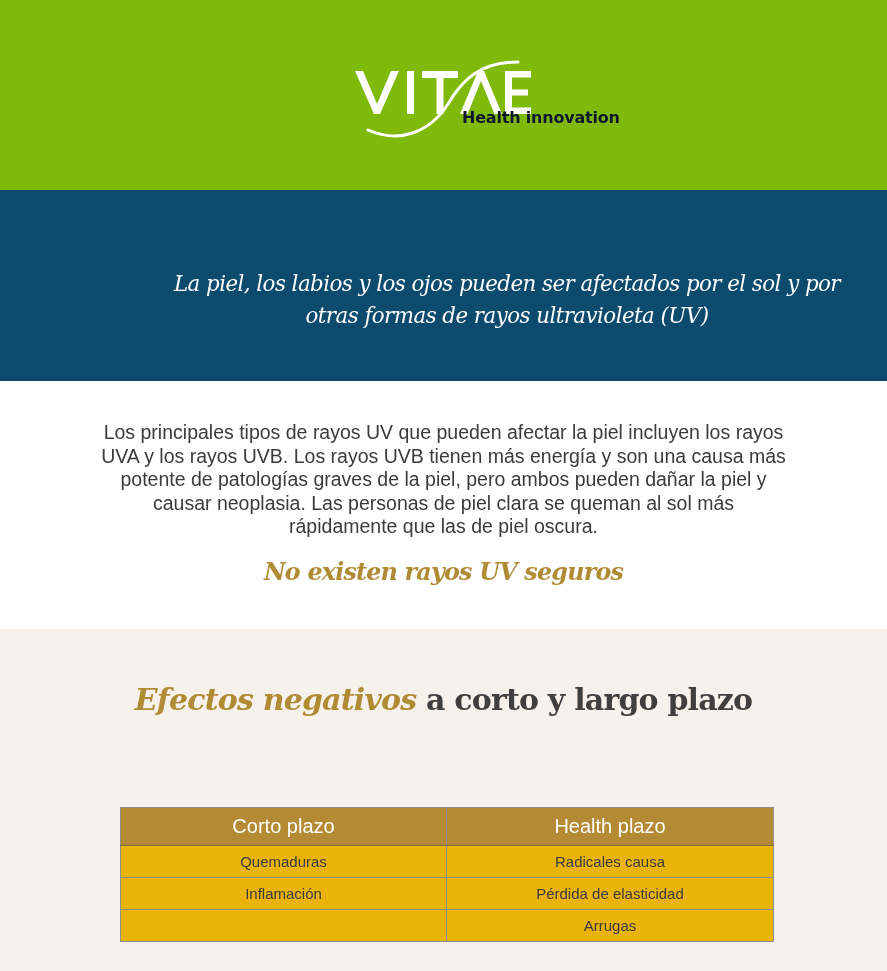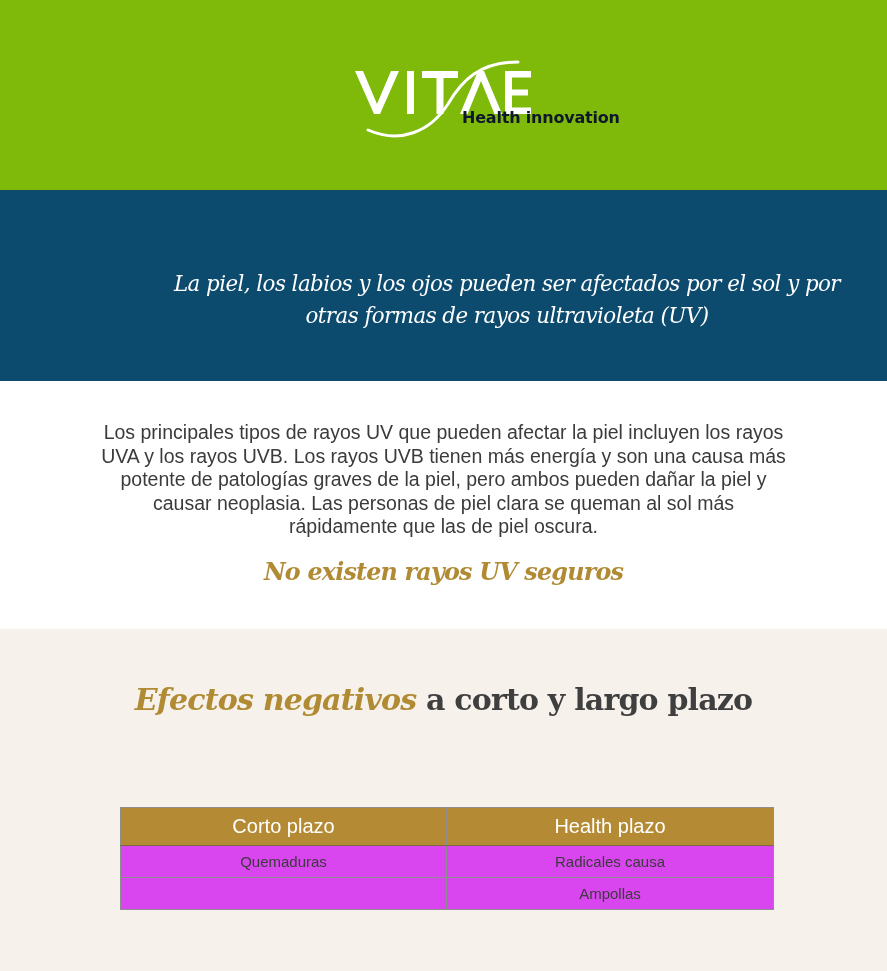--- a/index.html
+++ b/index.html
@@ -65,21 +65,21 @@
     font-family: "Liberation Sans", sans-serif;
     margin-top: 40px;
   }
   .effects-table th {
     background: #b48b34; color: #ffffff; font-weight: normal;
     font-size: 20px; height: 38px; text-align: center;
     border: 1px solid #8e8e8e; border-bottom: 1px solid #7a6a45;
   }
   .effects-table td {
     font-size: 15px; color: #3b3b3b; text-align: center;
-    height: 32px; border: 1px solid #8e8e8e; background: #d946ef;
+    height: 32px; border: 1px solid #8e8e8e; background: #eab308;
   }
   .effects-table col.c1 { width: 326px; }
   .effects-table col.c2 { width: 327px; }
 </style>
 </head>
 <body>
 
 <header class="hero-green">
   <div class="logo">
     <svg width="230" height="100" viewBox="0 0 230 100">
@@ -126,18 +126,22 @@
         <th>Corto plazo</th>
         <th>Health plazo</th>
       </tr>
     </thead>
     <tbody>
       <tr>
         <td>Quemaduras</td>
         <td>Radicales causa</td>
       </tr>
       <tr>
+        <td>Inflamación</td>
+        <td>Pérdida de elasticidad</td>
+      </tr>
+      <tr>
         <td></td>
-        <td>Ampollas</td>
+        <td>Arrugas</td>
       </tr>
     </tbody>
   </table>
 </section>
 
 </body></html>

